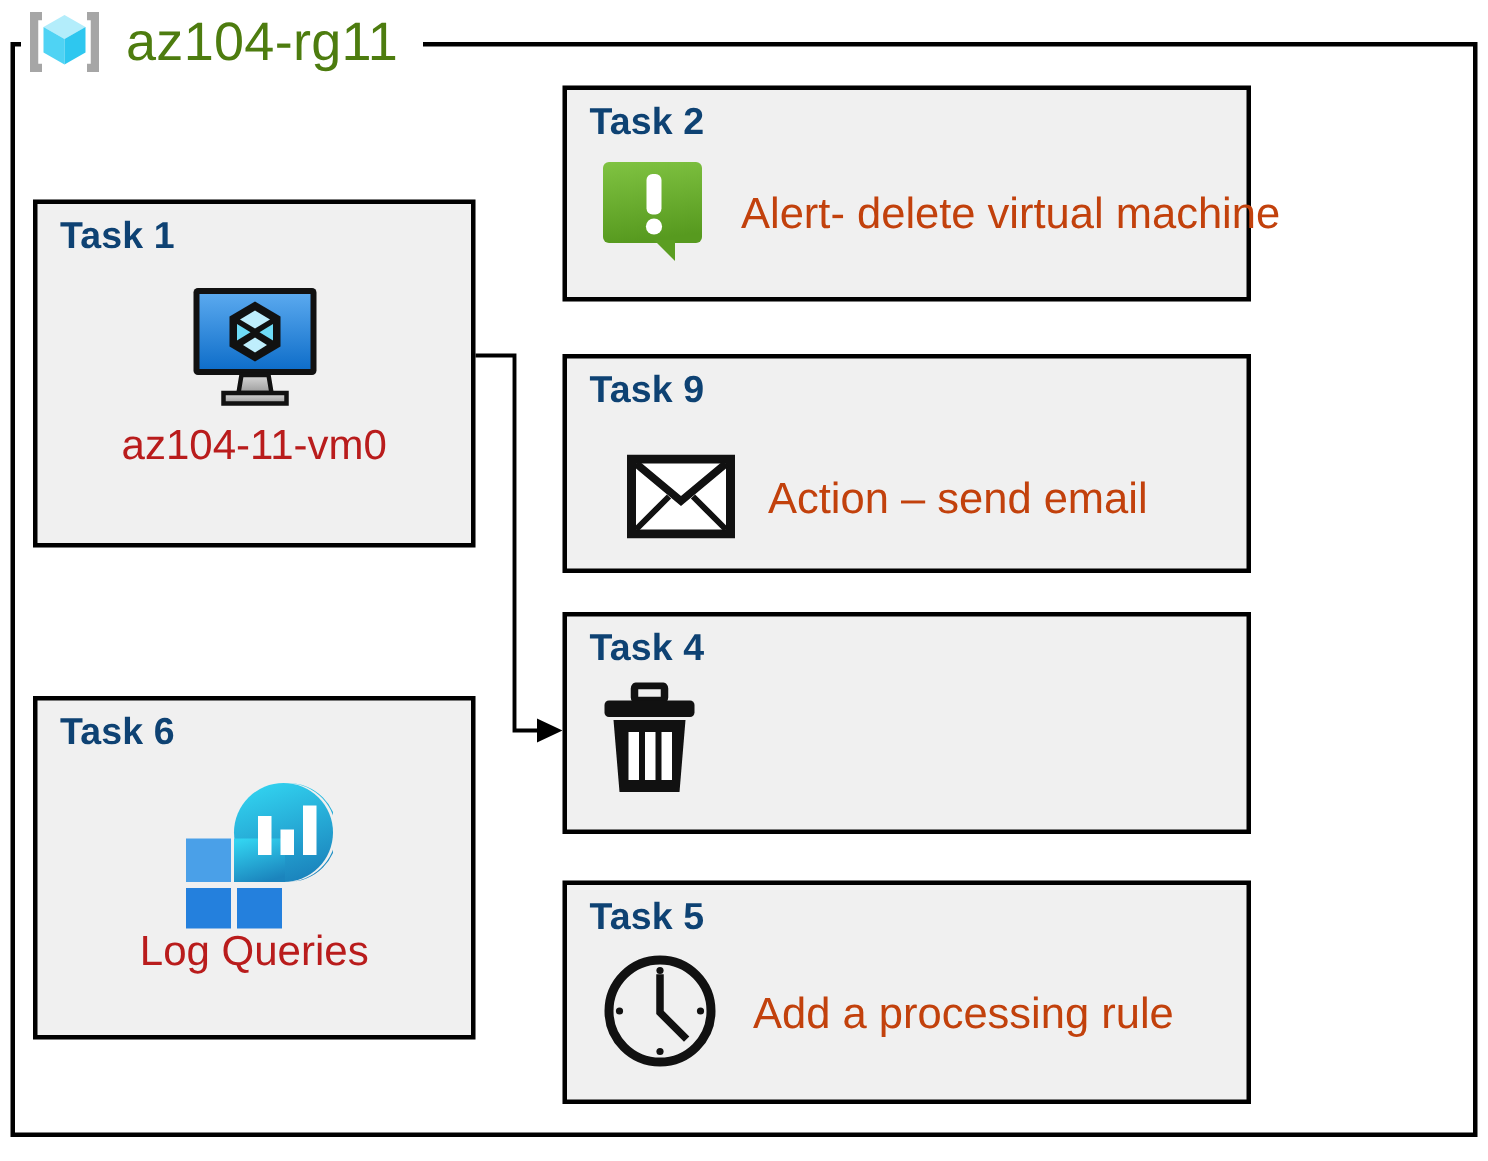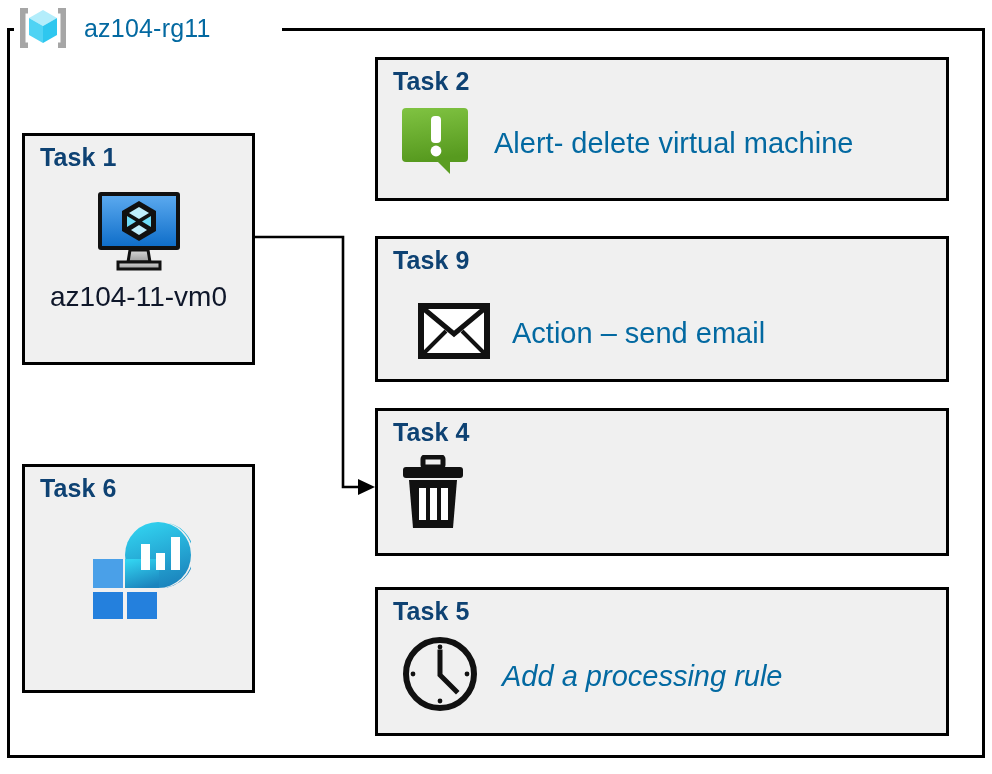--- a/index.html
+++ b/index.html
@@ -45,22 +45,22 @@
   .rg-header {
     position: absolute;
     left: 12px;
     top: 2px;
     height: 52px;
     display: flex;
     align-items: center;
     gap: 10px;
   }
   .rg-title {
-    font-size: 25px;
-    color: #0369a1;
+    font-size: 36px;
+    color: #4d7c0f;
     letter-spacing: 0.2px;
     white-space: nowrap;
   }
 
   
   .rg-icon {
     width: 62px;
     height: 46px;
     position: relative;
     flex: 0 0 auto;
@@ -77,71 +77,71 @@
     position: absolute;
     left: 15px;
     top: 7px;
     font-size: 25px;
     font-weight: bold;
     color: #0e4273;
     letter-spacing: 0.1px;
   }
 
   
-  .card-left { width: 233px; }
+  .card-left { width: 295px; }
   .card-left .icon-wrap {
     position: absolute;
     left: 0; right: 0;
     display: flex;
     justify-content: center;
   }
   .card-left .caption {
     position: absolute;
     left: 0; right: 0;
     text-align: center;
     font-size: 28px;
-    color: #0f172a;
+    color: #b91c1c;
   }
 
   
   .card-right {
     left: 375px;
-    width: 574px;
+    width: 459px;
   }
   .card-right .row {
     position: absolute;
     left: 22px;
     right: 10px;
     display: flex;
     align-items: center;
     gap: 22px;
   }
   .card-right .label {
     font-size: 29px;
-    color: #0369a1;
+    color: #c2410c;
     white-space: nowrap;
   }
 
   
   #card-task1 { left: 22px;  top: 133px; height: 232px; }
   #card-task6 { left: 22px;  top: 432px; height: 229px; margin-top: 32px; }
   #card-task2 { top: 57px;  height: 144px; }
   #card-task3 { top: 236px; height: 146px; }
   #card-task4 { top: 408px; height: 148px; }
   #card-task5 { top: 587px; height: 149px; padding-left: 20px; }
 
   #card-task1 .icon-wrap { top: 52px; }
   #card-task1 .caption   { top: 145px; }
   #card-task6 .icon-wrap { top: 52px; }
   #card-task6 .caption   { top: 151px; }
 
   #card-task2 .row { top: 46px; }
   #card-task3 .row { top: 64px; margin-left: 18px; }
   #card-task4 .row { top: 44px; }
-  #card-task5 .row { top: 44px; font-style: italic; }
+  #card-task5 .row { top: 44px; }
 
   .icon-box { flex: 0 0 auto; display: block; }
 
   
   .connector {
     position: absolute;
     left: 0; top: 0;
     width: 992px; height: 774px;
     pointer-events: none;
   }
@@ -231,20 +231,21 @@
           <path d="M74 3 A33 33 0 1 1 40 36 L40 69 L74 69 A33 33 0 0 0 74 3 Z" fill="url(#laBubble)"></path>
           <circle cx="71" cy="36" r="33" fill="url(#laBubble)"></circle>
           <path d="M38 69 L38 40 L72 40 L72 69 Z" fill="url(#laBubble)"></path>
 
           <rect x="54" y="25" width="9" height="26" fill="#ffffff"></rect>
           <rect x="69" y="34" width="9" height="17" fill="#ffffff"></rect>
           <rect x="84" y="18" width="9" height="33" fill="#ffffff"></rect>
         </svg>
       </span>
     </div>
+    <div class="caption">Log Queries</div>
   </div>
 
   <div class="card card-right" id="card-task2">
     <div class="card-title">Task 2</div>
     <div class="row">
       <span class="icon-box">
         <svg width="72" height="70" viewBox="0 0 72 70">
           <defs>
             <linearGradient id="alertGrad" x1="0" y1="0" x2="0.15" y2="1">
               <stop offset="0%" stop-color="#80c342"></stop>

